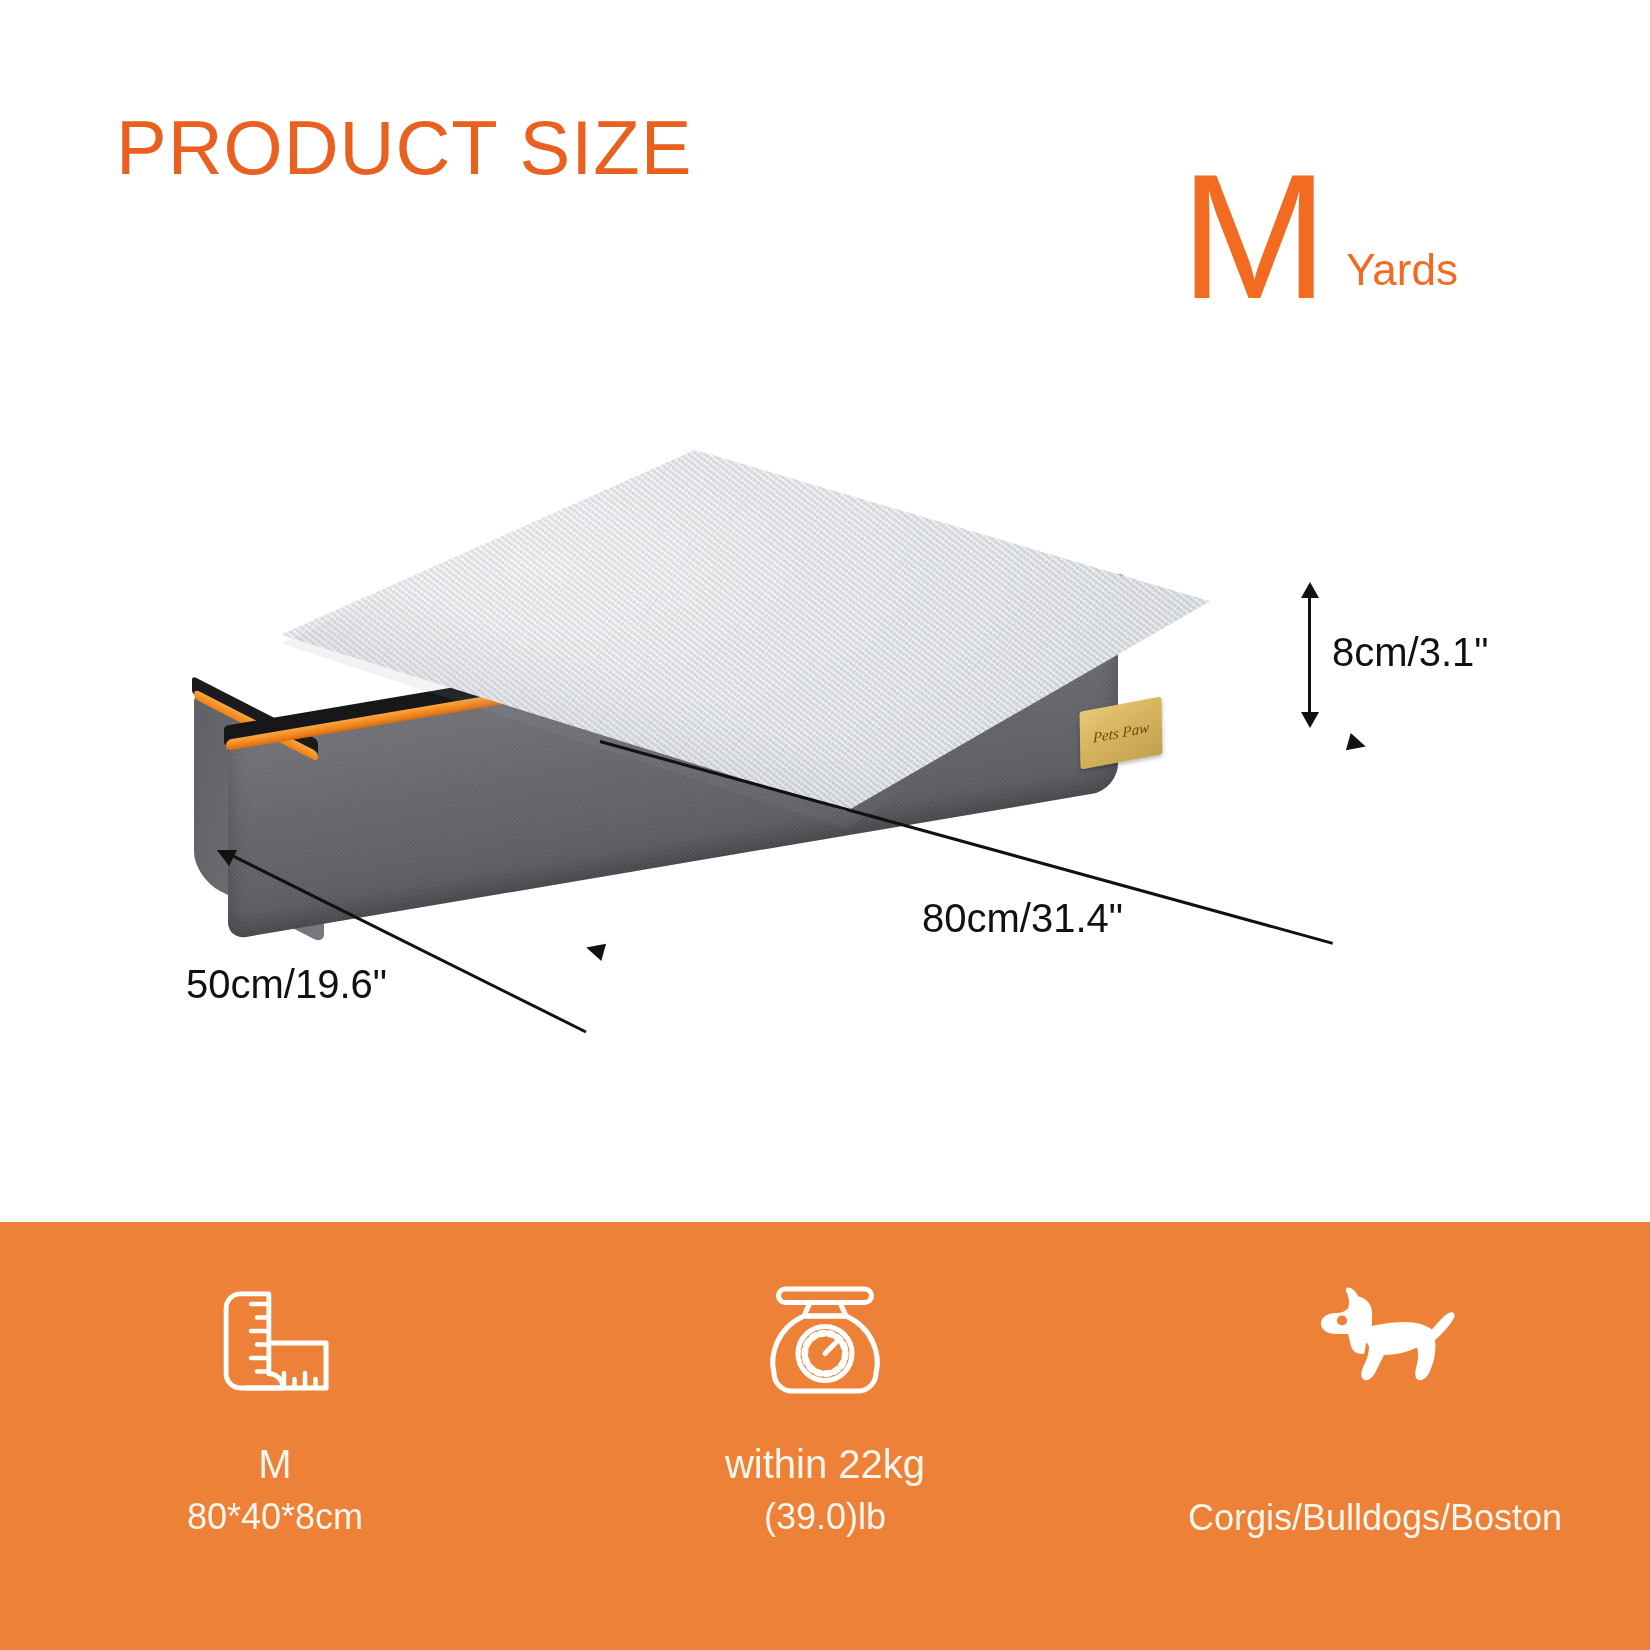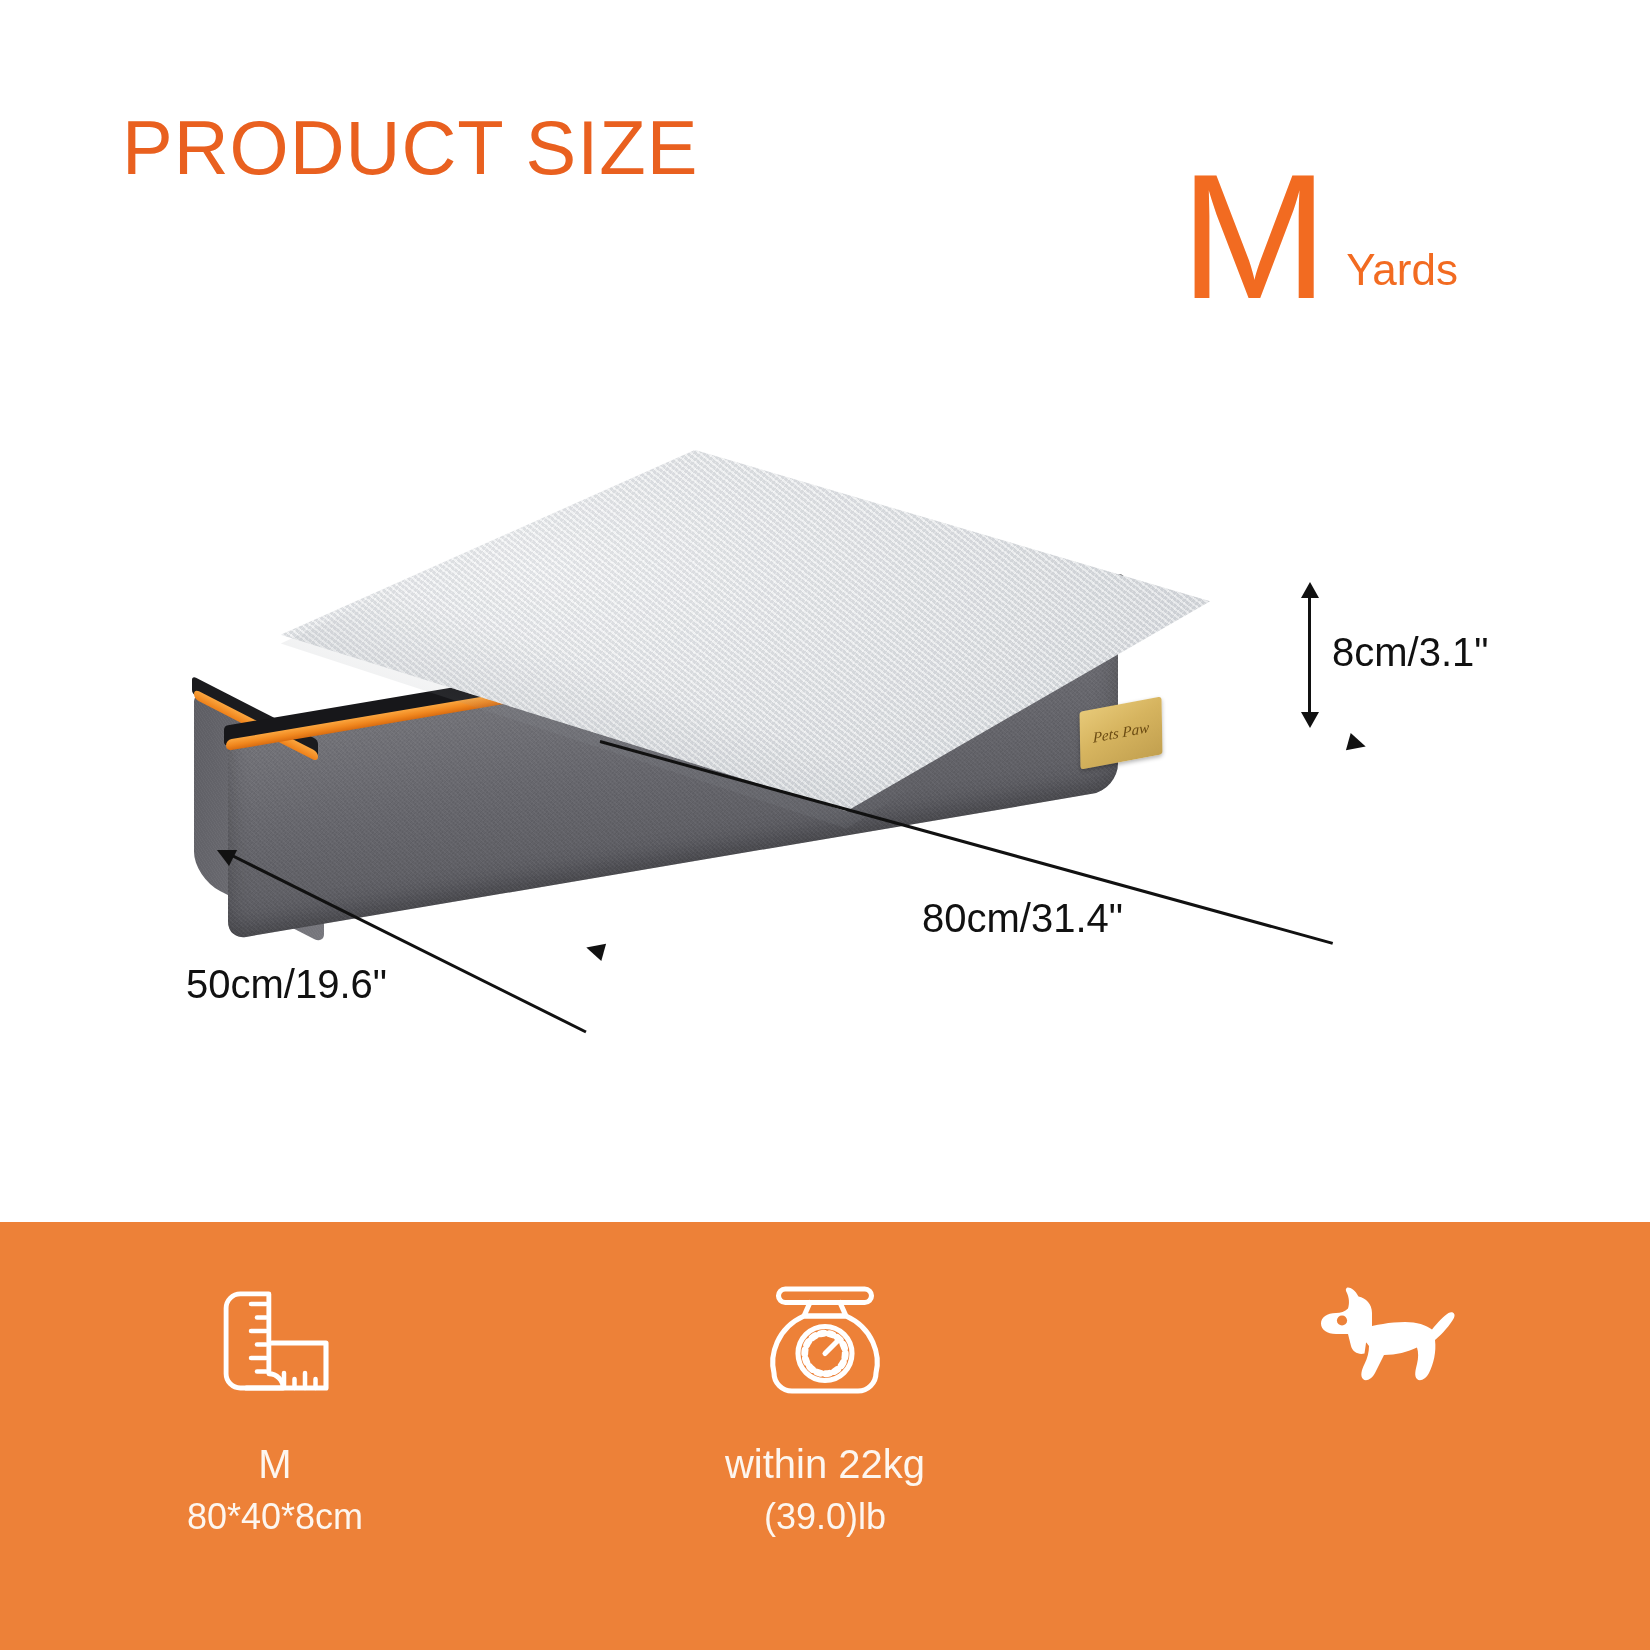--- a/index.html
+++ b/index.html
@@ -14,21 +14,21 @@
     position: relative;
     width: 1650px;
     height: 1650px;
     background: #ffffff;
     overflow: hidden;
   }
 
   
   #page-title {
     position: absolute;
-    left: 122px;
+    left: 116px;
     top: 104px;
     font-size: 76px;
     letter-spacing: 1px;
     font-weight: 400;
     color: #E9601F;
     white-space: nowrap;
   }
 
   
   #size-badge {
@@ -421,16 +421,17 @@
                    C88 72 89 68 90 64
                    C91 60 91 56 90 53
                    C84 56 76 58 68 58
                    C66 62 64 66 62 70
                    C60 74 56 76 54 74
                    C52 72 53 68 55 64
                    C57 60 58 56 58 52
                    L55 48 Z"></path>
         </svg>
       </div>
+      <div class="banner-text secondary" style="margin-top:78px;">Corgis/Bulldogs/Boston</div>
     </div>
 
   </div>
 </div>
 
 </body></html>

